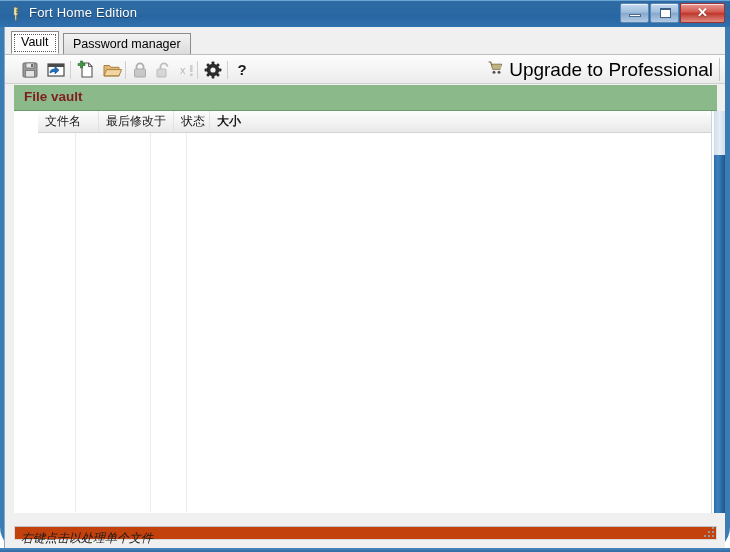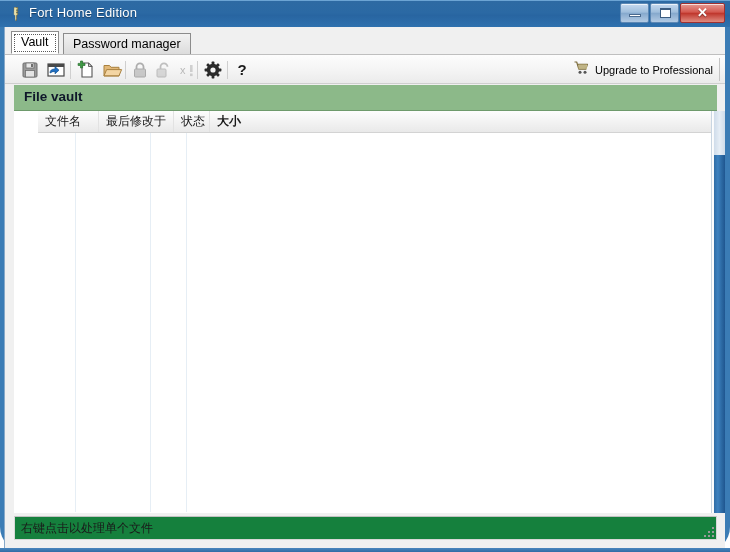--- a/index.html
+++ b/index.html
@@ -181,21 +181,21 @@
     top: 3px;
     height: 23px;
     display: flex;
     align-items: center;
     gap: 5px;
     padding: 0 6px 0 4px;
     border-right: 1px solid #c4c4c4;
     box-sizing: border-box;
   }
   .upgrade-label {
-    font-size: 11px;
+    font-size: 19px;
     color: #000000;
     white-space: nowrap;
   }
 
   
   .panel-head {
     position: absolute;
     left: 9px;
     top: 58px;
     width: 703px;
@@ -203,21 +203,21 @@
     background: #8cb989;
     border-bottom: 1px solid #6e9a6c;
     box-sizing: border-box;
   }
   .panel-head-text {
     position: absolute;
     left: 10px;
     top: 4px;
     font-size: 13.5px;
     font-weight: bold;
-    color: #0f172a;
+    color: #7f1d1d;
     white-space: nowrap;
   }
 
   
   .listview {
     position: absolute;
     left: 9px;
     top: 84px;
     width: 703px;
     height: 402px;
@@ -284,25 +284,26 @@
     height: 358px;
     background: linear-gradient(to right, #2f6ca5 0%, #3d82c0 35%, #2c69a3 70%, #1f5690 100%);
   }
 
   
   .statusbar {
     position: absolute;
     left: 9px;
     bottom: 8px;
     width: 703px;
-    height: 24px;
-    background: #15803d;
+    height: 14px;
+    background: #c2410c;
     border: 1px solid #d8d8d8;
     border-top: 1px solid #c2c2c2;
     box-sizing: border-box;
+    font-style: italic;
   }
   .status-text {
     position: absolute;
     left: 6px;
     top: 3px;
     font-size: 12px;
     color: #1a1a1a;
     white-space: nowrap;
   }
   .resize-grip {

